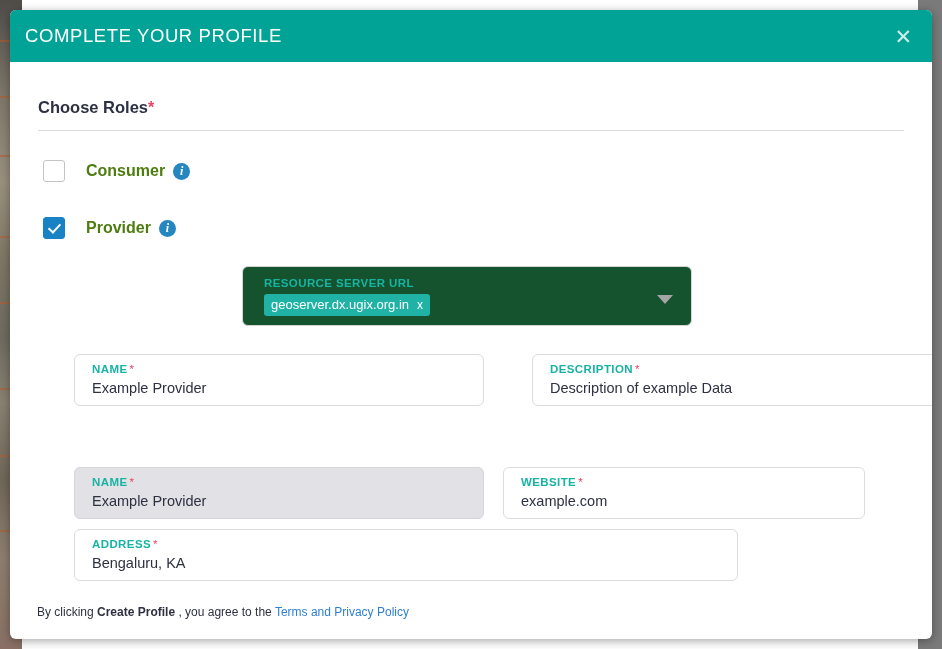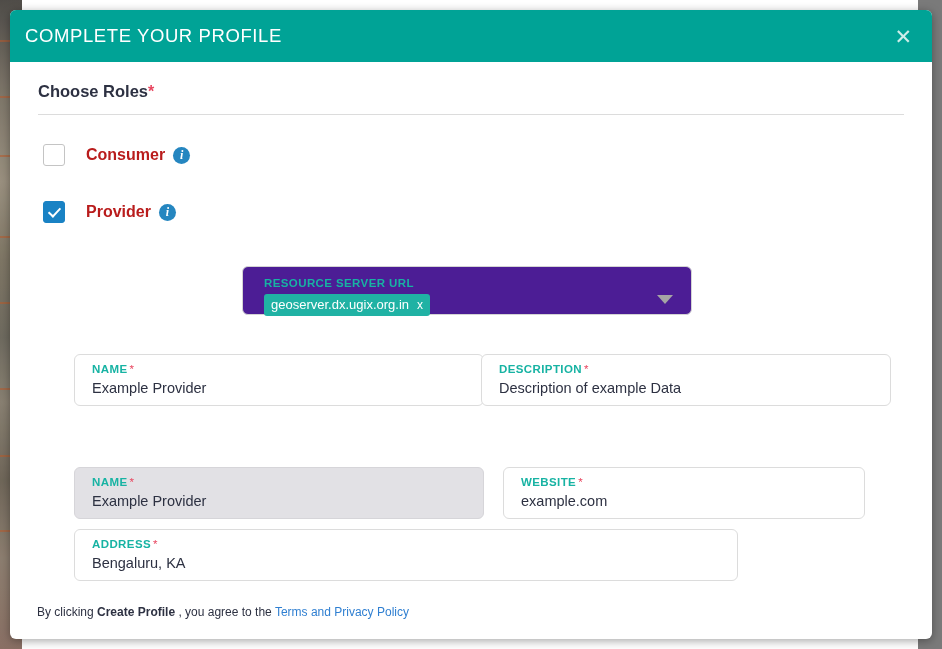--- a/index.html
+++ b/index.html
@@ -84,21 +84,21 @@
   #close-button {
     color: #cfeeea;
     font-size: 21px;
     line-height: 1;
     cursor: pointer;
     padding: 4px 6px;
     user-select: none;
   }
 
   #modal-body {
-    padding: 0 18px;
+    padding: 16px 18px;
     box-sizing: border-box;
     position: relative;
     height: 577px;
   }
 
   #section-title-row {
     padding: 20px 10px 0 10px;
   }
   #section-title {
     font-size: 16.5px;
@@ -146,21 +146,21 @@
     left: 7px; top: 3px;
     width: 5px; height: 10px;
     border: solid #ffffff;
     border-width: 0 2.4px 2.4px 0;
     transform: rotate(43deg);
   }
   .role-label {
     margin-left: 21px;
     font-size: 16px;
     font-weight: bold;
-    color: #b91c1c;
+    color: #4d7c0f;
   }
   .info-icon {
     margin-left: 8px;
     width: 17px; height: 17px;
     border-radius: 50%;
     background: #2586c0;
     color: #ffffff;
     font-family: "Liberation Serif", serif;
     font-style: italic;
     font-weight: bold;
@@ -170,25 +170,25 @@
     cursor: pointer;
     flex: none;
   }
 
   
   #resource-select {
     position: absolute;
     left: 232px;
     top: 204px;
     width: 450px;
-    height: 49px;
+    height: 60px;
     border: 1px solid #d4d4d4;
     border-radius: 6px;
     box-sizing: border-box;
-    background: #4c1d95;
+    background: #14532d;
     cursor: pointer;
   }
   #resource-label {
     position: absolute;
     left: 21px; top: 10px;
     font-size: 11.5px;
     font-weight: bold;
     letter-spacing: .4px;
     color: #17b3a3;
   }
@@ -243,21 +243,21 @@
   .field-label .req-star { margin-left: 2px; font-weight: normal; }
   .field-value {
     position: absolute;
     left: 17px; top: 25px;
     font-size: 14.5px;
     color: #2d3142;
     white-space: nowrap;
   }
 
   #field-name       { left: 64px;  top: 292px; width: 410px; }
-  #field-description{ left: 471px; top: 292px; width: 410px; }
+  #field-description{ left: 522px; top: 292px; width: 410px; }
   #field-org-name   { left: 64px;  top: 405px; width: 410px; }
   #field-website    { left: 493px; top: 405px; width: 362px; }
   #field-address    { left: 64px;  top: 467px; width: 664px; }
 
   #org-heading {
     position: absolute;
     left: 64px;
     top: 364px;
     font-size: 17px;
     color: #2d3142;

